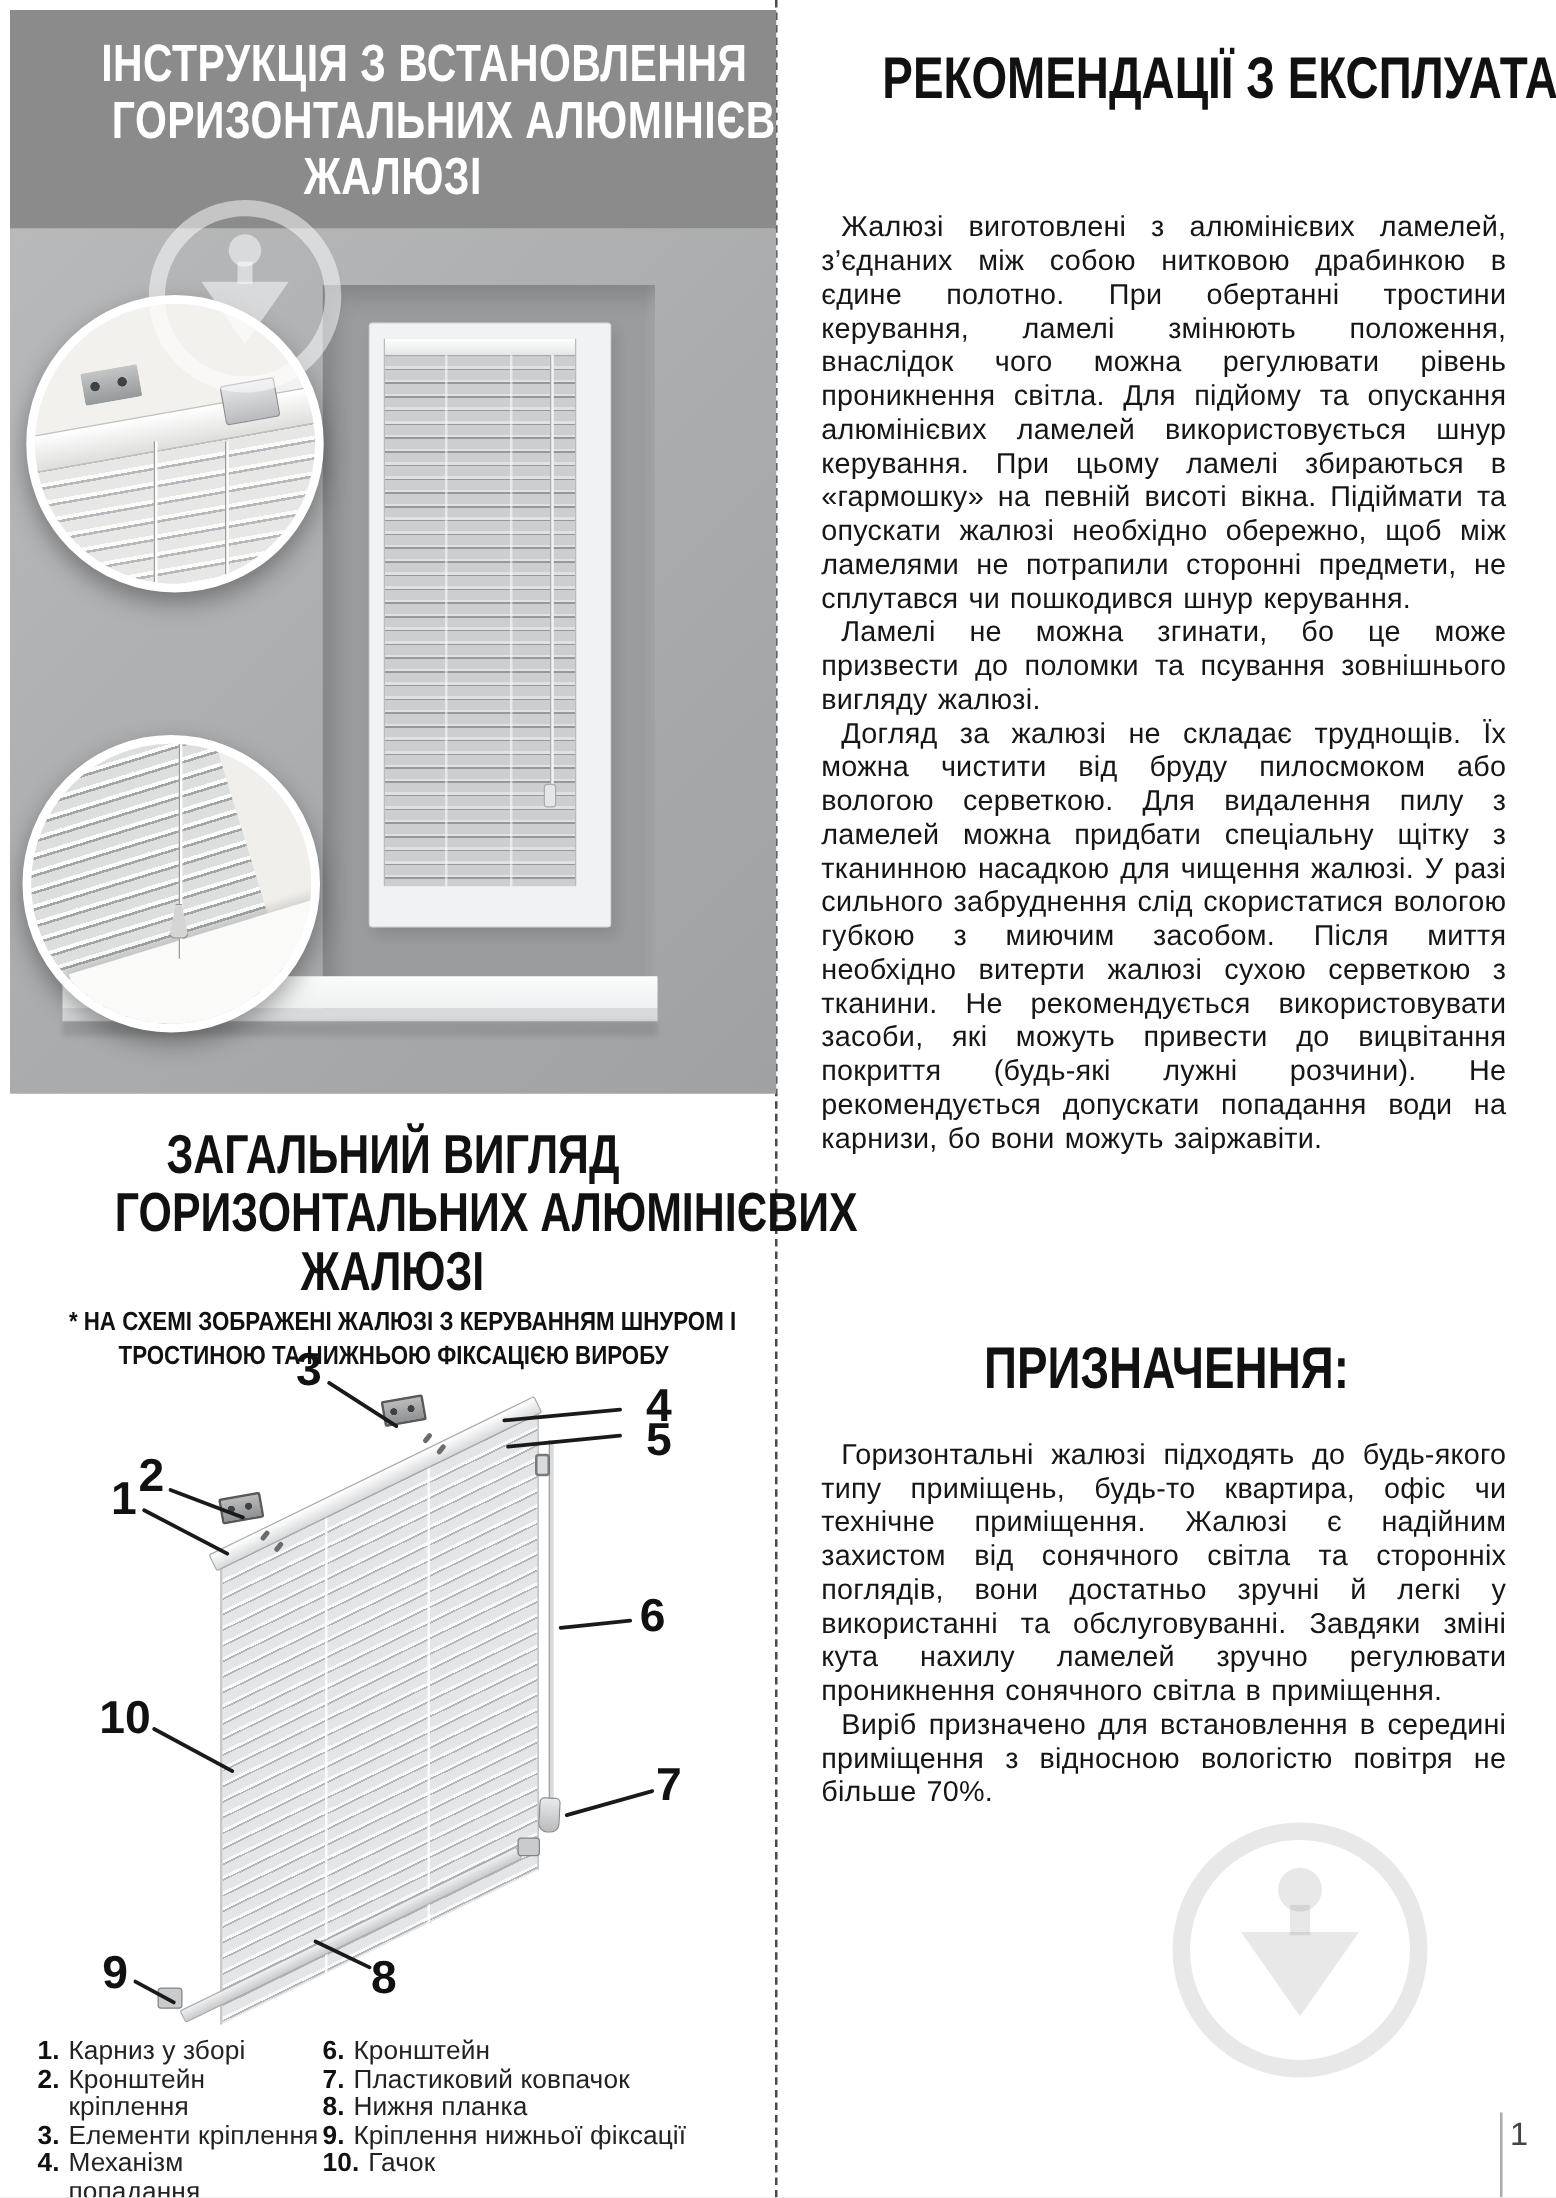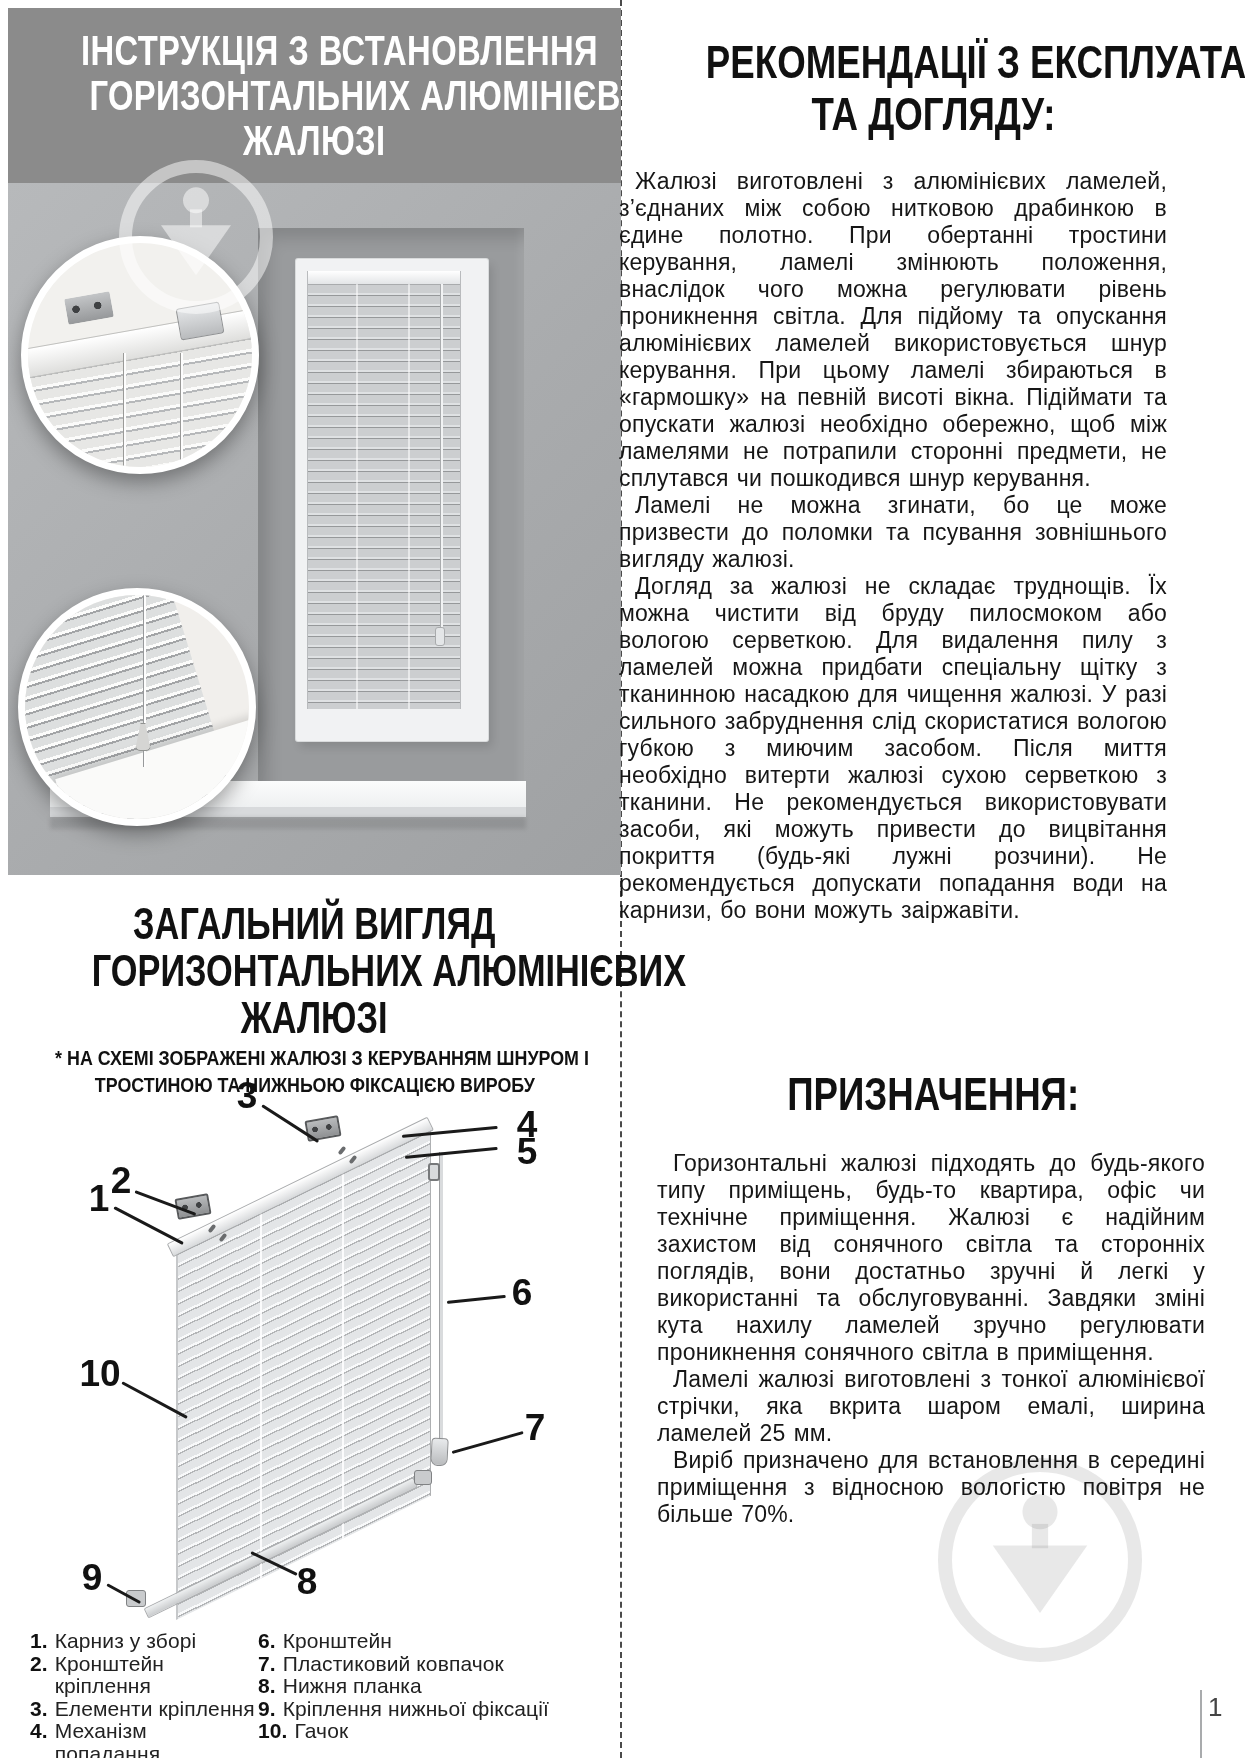--- a/index.html
+++ b/index.html
@@ -106,21 +106,21 @@
   #lcol1{width:228px;}
   #lcol2{width:357px;}
   .lrow{display:flex;align-items:baseline;font-size:21px;line-height:22.6px;color:#222;letter-spacing:.1px;}
   .ln{font-weight:700;margin-right:7px;color:#111;}
   
   #rec-head{left:623px;top:36px;width:620px;}
   #rec-head .hline,#pur-head .hline{font-size:47px;font-weight:700;line-height:52px;color:#111;}
   .bodytext{width:548px;font-size:23px;line-height:27px;text-align:justify;color:#161616;
             letter-spacing:.2px;word-spacing:1.5px;z-index:2;}
   .bodytext p{margin:0;text-indent:16px;}
-  #rec-body{left:619px;top:168px;}
+  #rec-body{left:657px;top:168px;}
   #pur-head{left:623px;top:1068px;width:620px;}
   #pur-body{left:657px;top:1150px;}
   
   #pg-rule{left:1200px;top:1690px;width:2px;height:68px;background:#a9abad;}
   #pg-num{left:1208px;top:1692px;width:30px;font-size:26px;color:#444;}
 </style>
 </head>
 <body>
 
 <div id="page">
@@ -265,36 +265,34 @@
         </div>
       <div class="lrow">
           <span class="ln">10.</span>
           <span>Гачок</span>
         </div>
     </div>
   </div>
 
   <div id="rec-head" class="abs">
     <div class="hline"><span class="cond">РЕКОМЕНДАЦІЇ З ЕКСПЛУАТАЦІЇ</span></div>
-    <div class="hline"><span class="cond">ТА ДОГЛЯДУ:</span></div>
   </div>
 
   <div id="rec-body" class="bodytext abs">
     <p>Жалюзі виготовлені з алюмінієвих ламелей, з’єднаних між собою нитковою драбинкою в єдине полотно. При обертанні тростини керування, ламелі змінюють положення, внаслідок чого можна регулювати рівень проникнення світла. Для підйому та опускання алюмінієвих ламелей використовується шнур керування. При цьому ламелі збираються в «гармошку» на певній висоті вікна. Підіймати та опускати жалюзі необхідно обережно, щоб між ламелями не потрапили сторонні предмети, не сплутався чи пошкодився шнур керування.</p>
     <p>Ламелі не можна згинати, бо це може призвести до поломки та псування зовнішнього вигляду жалюзі.</p>
     <p>Догляд за жалюзі не складає труднощів. Їх можна чистити від бруду пилосмоком або вологою серветкою. Для видалення пилу з ламелей можна придбати спеціальну щітку з тканинною насадкою для чищення жалюзі. У разі сильного забруднення слід скористатися вологою губкою з миючим засобом. Після миття необхідно витерти жалюзі сухою серветкою з тканини. Не рекомендується використовувати засоби, які можуть привести до вицвітання покриття (будь-які лужні розчини). Не рекомендується допускати попадання води на карнизи, бо вони можуть заіржавіти.</p>
   </div>
 
   <div id="pur-head" class="abs">
     <div class="hline"><span class="cond">ПРИЗНАЧЕННЯ:</span></div>
   </div>
 
   <div id="pur-body" class="bodytext abs">
     <p>Горизонтальні жалюзі підходять до будь-якого типу приміщень, будь-то квартира, офіс чи технічне приміщення. Жалюзі є надійним захистом від сонячного світла та сторонніх поглядів, вони достатньо зручні й легкі у використанні та обслуговуванні. Завдяки зміні кута нахилу ламелей зручно регулювати проникнення сонячного світла в приміщення.</p>
-    <p>Ламелі жалюзі виготовлені з тонкої алюмінієвої стрічки, яка вкрита шаром емалі, ширина ламелей 25 мм.</p>
     <p>Виріб призначено для встановлення в середині приміщення з відносною вологістю повітря не більше 70%.</p>
   </div>
 
   <div id="wm-bottom" class="wm-ring abs">
     <div class="trowel">
       <div class="t-handle"></div>
       <div class="t-stem"></div>
       <div class="t-blade"></div>
     </div>
   </div>

